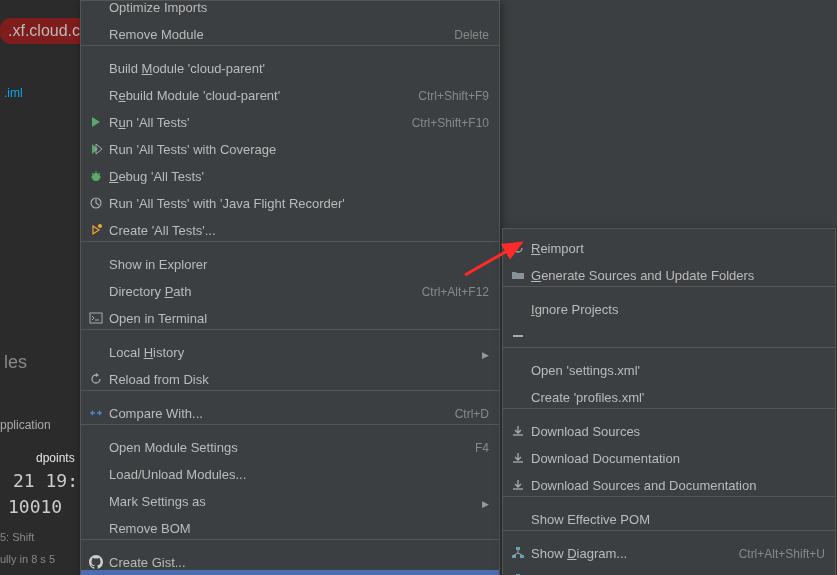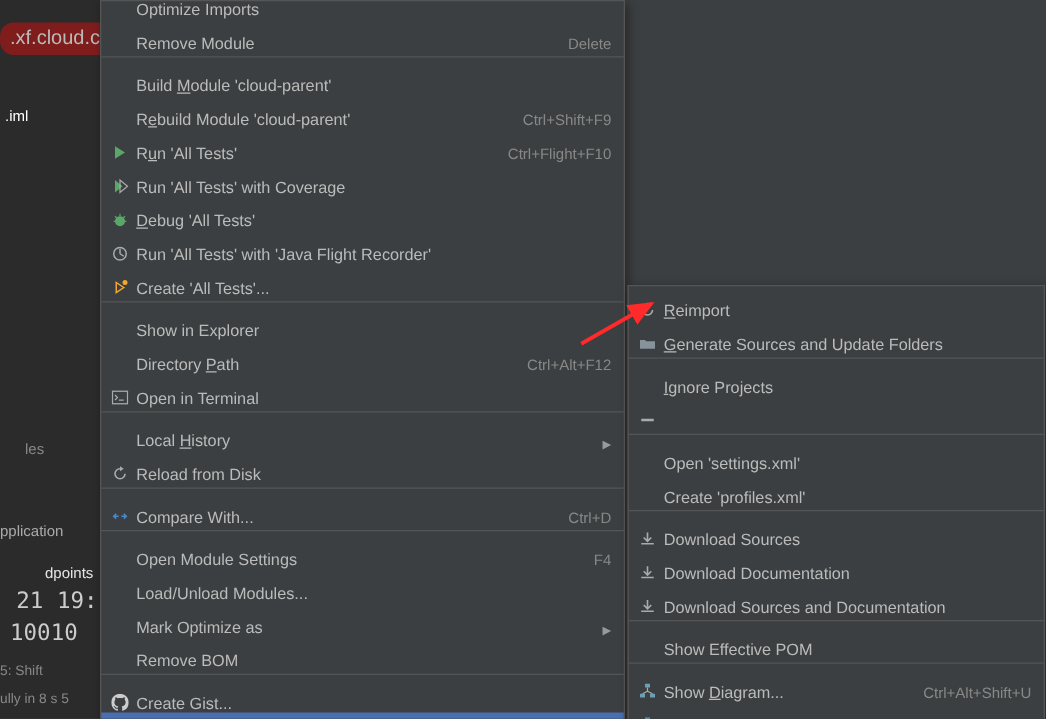--- a/index.html
+++ b/index.html
@@ -25,28 +25,28 @@
       left: 0; top: 18px;
       background: #7f1d1d;
       color: #bbb;
       padding: 4px 8px;
       font-size: 16px;
       border-radius: 11px;
     }
     .bg-iml {
       position: absolute;
       left: 4px; top: 86px;
-      color: #ffffff;
+      color: #0ea5e9;
       font-size: 12px;
     }
     .bg-les {
       position: absolute;
-      left: 20px; top: 352px;
+      left: 4px; top: 352px;
       color: #888;
-      font-size: 12px;
+      font-size: 18px;
     }
     .bg-app {
       position: absolute;
       left: 0px; top: 418px;
       color: #aaa;
       font-size: 12px;
     }
     .bg-dpoints {
       position: absolute;
       left: 0px; top: 451px;
@@ -181,21 +181,21 @@
       <span class="menu-label"><span>R<span class="underline">e</span>build Module 'cloud-parent'</span></span>
       <span class="menu-shortcut">Ctrl+Shift+F9</span>
     </div>
     <div class="menu-item">
       <span class="menu-icon">
         <svg width="14" height="14" viewBox="0 0 14 14">
           <path d="M3 2 L11 7 L3 12 Z" fill="#59a869"></path>
         </svg>
       </span>
       <span class="menu-label"><span>R<span class="underline">u</span>n 'All Tests'</span></span>
-      <span class="menu-shortcut">Ctrl+Flight+F10</span>
+      <span class="menu-shortcut">Ctrl+Shift+F10</span>
     </div>
     <div class="menu-item">
       <span class="menu-icon">
         <svg width="14" height="14" viewBox="0 0 14 14">
           <path d="M3 2 L9 7 L3 12 Z" fill="#59a869"></path>
           <path d="M7 2 L7 12 L13 7 Z" fill="none" stroke="#aaa" stroke-width="1"></path>
         </svg>
       </span>
       <span class="menu-label">Run 'All Tests' with Coverage</span>
     </div>
@@ -282,21 +282,21 @@
       <span class="menu-icon"></span>
       <span class="menu-label">Open Module Settings</span>
       <span class="menu-shortcut">F4</span>
     </div>
     <div class="menu-item">
       <span class="menu-icon"></span>
       <span class="menu-label">Load/Unload Modules...</span>
     </div>
     <div class="menu-item">
       <span class="menu-icon"></span>
-      <span class="menu-label">Mark Optimize as</span>
+      <span class="menu-label">Mark Settings as</span>
       <span class="menu-arrow">▶</span>
     </div>
     <div class="menu-item">
       <span class="menu-icon"></span>
       <span class="menu-label">Remove BOM</span>
     </div>
     <div class="menu-sep"></div>
     <div class="menu-item">
       <span class="menu-icon">
         <svg width="14" height="14" viewBox="0 0 16 16">

